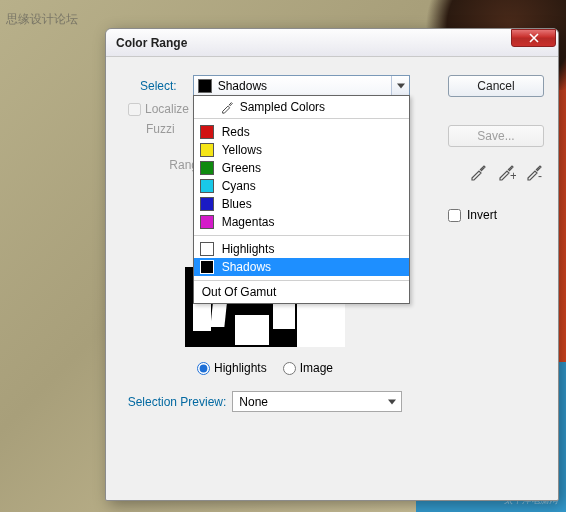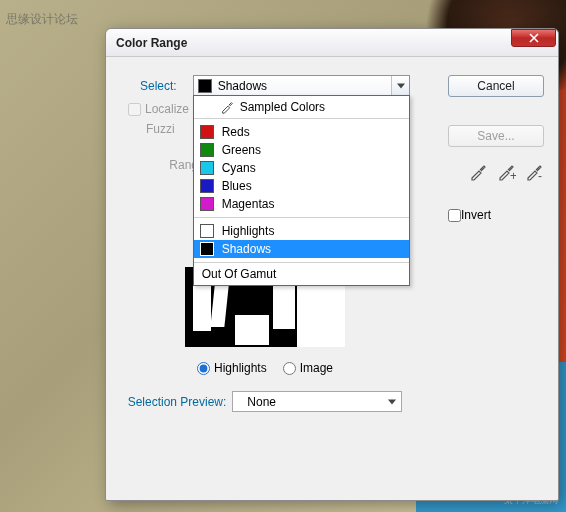--- a/index.html
+++ b/index.html
@@ -46,31 +46,31 @@
 
   .preview-box { width:160px; height:80px; margin:95px auto 10px; background:#000; position:relative; overflow:hidden;}
   .preview-box .wh { position:absolute; background:#fff; }
 
   .radio-row { display:flex; justify-content:center; gap:16px; padding:4px 0 14px;}
   .radio-row label { display:flex; align-items:center; gap:4px;}
   input[type=radio] { width:13px; height:13px; accent-color:#1e6fd6;}
   input[type=checkbox] { width:13px; height:13px; }
 
   .bottom-row { display:flex; align-items:center; justify-content:center; gap:6px; margin-top:2px;}
-  .sel-prev { width:170px; height:21px; border:1px solid #a8a8a8; background:#fff; display:flex; align-items:center; padding:0 14px; position:relative;}
+  .sel-prev { width:170px; height:21px; border:1px solid #a8a8a8; background:#fff; display:flex; align-items:center; padding:0 6px; position:relative;}
   .sel-prev .combo-arrow{border-left:none;background:none;}
 
   .right-col { position:absolute; right:14px; top:18px; width:96px; display:flex; flex-direction:column; gap:7px; align-items:stretch;}
   .btn { height:22px; border:1px solid #8c9cac; border-radius:3px; background:linear-gradient(#fefefe,#eaeef4); display:flex; align-items:center; justify-content:center; color:#222;}
   .btn.primary { border:1px solid #2f7fd1; box-shadow:0 0 0 1px #8ec3f7 inset; background:linear-gradient(#f5faff,#e3eefb);}
   .btn.disabled { color:#9e9e9e; border-color:#c7c7c7; background:linear-gradient(#fafafa,#f0f0f0);}
   .gap { height:14px; }
   .eyedroppers { display:flex; gap:8px; justify-content:flex-end; margin-top:8px;}
   .eyedroppers svg { width:20px; height:20px; stroke:#555; fill:none;}
-  .invert-row { display:flex; align-items:center; margin-top:16px; }
+  .invert-row { display:flex; align-items:center; gap:6px; margin-top:16px; }
 
 </style>
 </head>
 <body>
 
 <div class="bg-watermarks">
   <span>思缘设计论坛</span>
   <span class="right"><span>PS教程论坛</span><br><span>BBS.16XX8.COM</span></span>
 </div>
 <div class="bg-right-strip"></div>
@@ -111,20 +111,24 @@
               <svg viewBox="0 0 16 16">
                   <path d="M3 13 L9 7 L11 9 L5 15 L3 15 Z M10 6 L13 3 L14 4 L11 7" stroke-width="1"></path>
                 </svg>
               <span>Sampled Colors</span>
             </div>
             <div class="dd-sep"></div>
             <div class="dd-group" id="colors-group">
                 <div class="dd-item">
                   <div class="sw" style="background:#d11212"></div>
                   <span>Reds</span>
+                </div>
+                <div class="dd-item">
+                  <div class="sw" style="background:#f5e516"></div>
+                  <span>Yellows</span>
                 </div>
                 <div class="dd-item">
                   <div class="sw" style="background:#0f8a0f"></div>
                   <span>Greens</span>
                 </div>
                 <div class="dd-item">
                   <div class="sw" style="background:#19c8e8"></div>
                   <span>Cyans</span>
                 </div>
                 <div class="dd-item">

